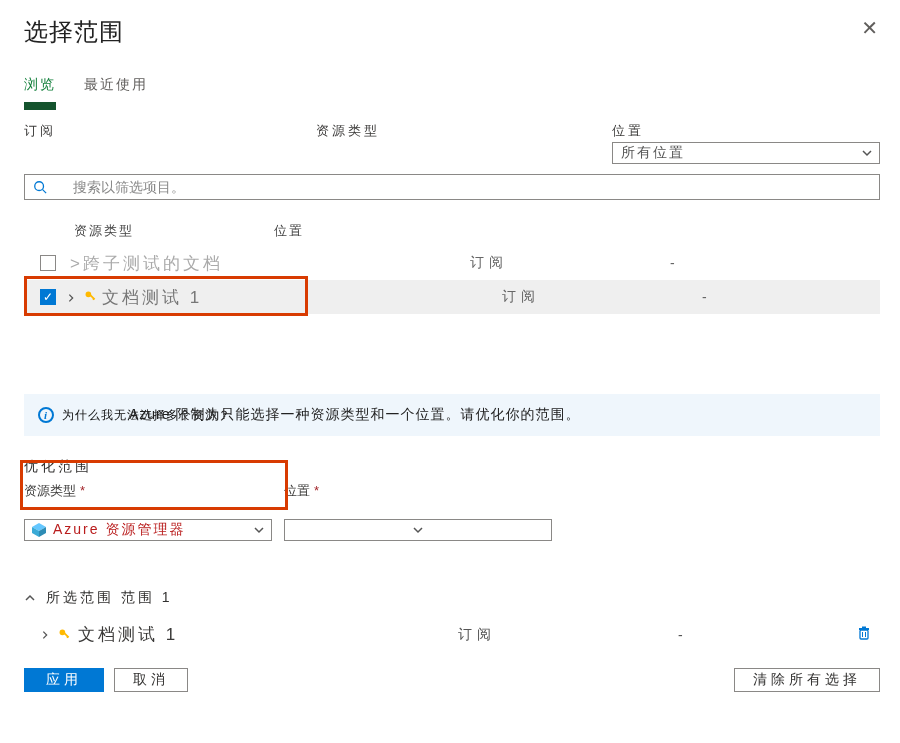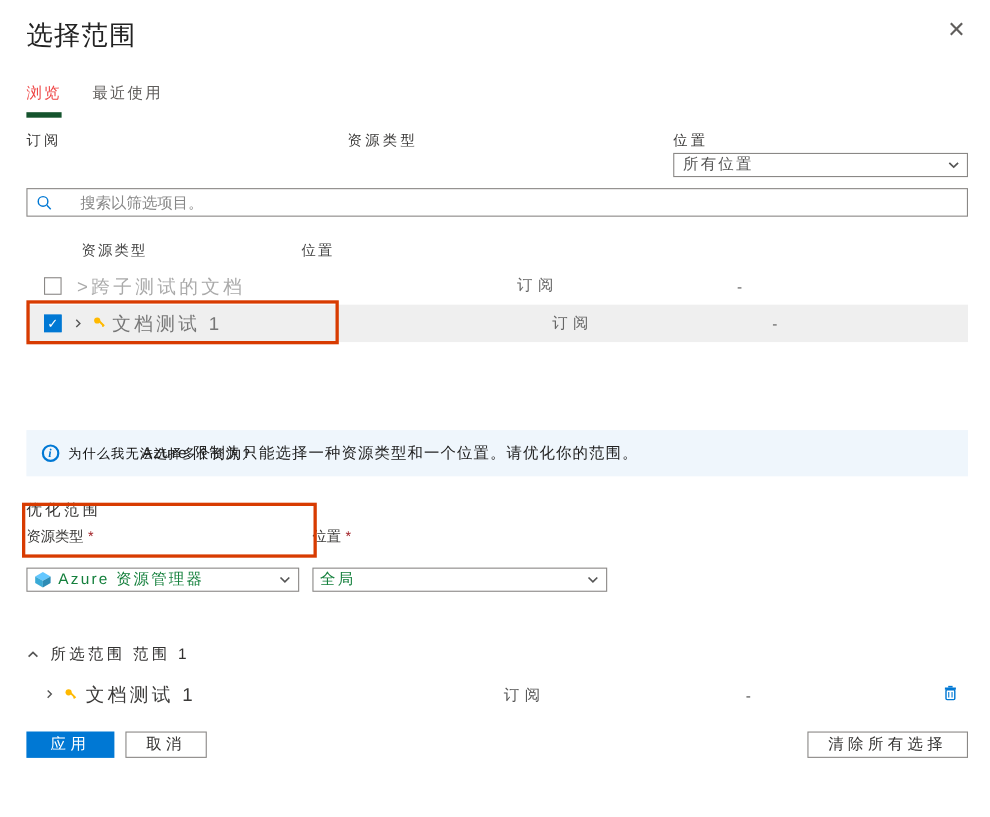--- a/index.html
+++ b/index.html
@@ -32,22 +32,22 @@
 
   .tabs { display: flex; gap: 28px; margin-bottom: 12px; }
   .tab {
     font-size: 14px;
     padding-bottom: 8px;
     color: #605e5c;
     cursor: pointer;
     letter-spacing: 2px;
   }
   .tab.active {
-    color: #ef4444;
-    border-bottom: 5px solid #14532d;
+    color: #15803d;
+    border-bottom: 8px solid #14532d;
   }
 
   .filter-row { display: flex; gap: 12px; margin-bottom: 10px; }
   .filter-col { display: flex; flex-direction: column; gap: 2px; }
   .filter-col.sub { width: 280px; }
   .filter-col.rt  { width: 284px; }
   .filter-col.loc { flex: 1; }
 
   .filter-label {
     font-size: 13px;
@@ -185,21 +185,21 @@
   .dd2 {
     border: 1px solid #8a8886;
     display: flex;
     align-items: center;
     justify-content: center;
     padding: 2px 6px 2px 6px;
     height: 22px;
     background: #fff;
     cursor: pointer;
     font-size: 14px;
-    color: #15803d;
+    color: #b91c1c;
     gap: 6px;
   }
   .dd2 .txt { flex: 1; letter-spacing: 2px; }
 
   .selected-header {
     margin-top: 48px;
     display: flex;
     align-items: center;
     gap: 10px;
     font-size: 14px;
@@ -343,21 +343,20 @@
         <svg class="chev-svg" viewBox="0 0 12 12">
             <path class="chev-path" d="M2 4 L6 8 L10 4"></path>
           </svg>
       </div>
     </div>
     <div class="refine-col loc">
       <div class="refine-label">
         <span>位置</span><span class="star">*</span>
       </div>
       <div class="dd2">
-        <span class="txt">全局</span>
         <svg class="chev-svg" viewBox="0 0 12 12">
             <path class="chev-path" d="M2 4 L6 8 L10 4"></path>
           </svg>
       </div>
     </div>
   </div>
 
   <div class="selected-header">
     <svg width="12" height="12" viewBox="0 0 12 12">
         <path class="chev-path" d="M2 8 L6 4 L10 8"></path>

